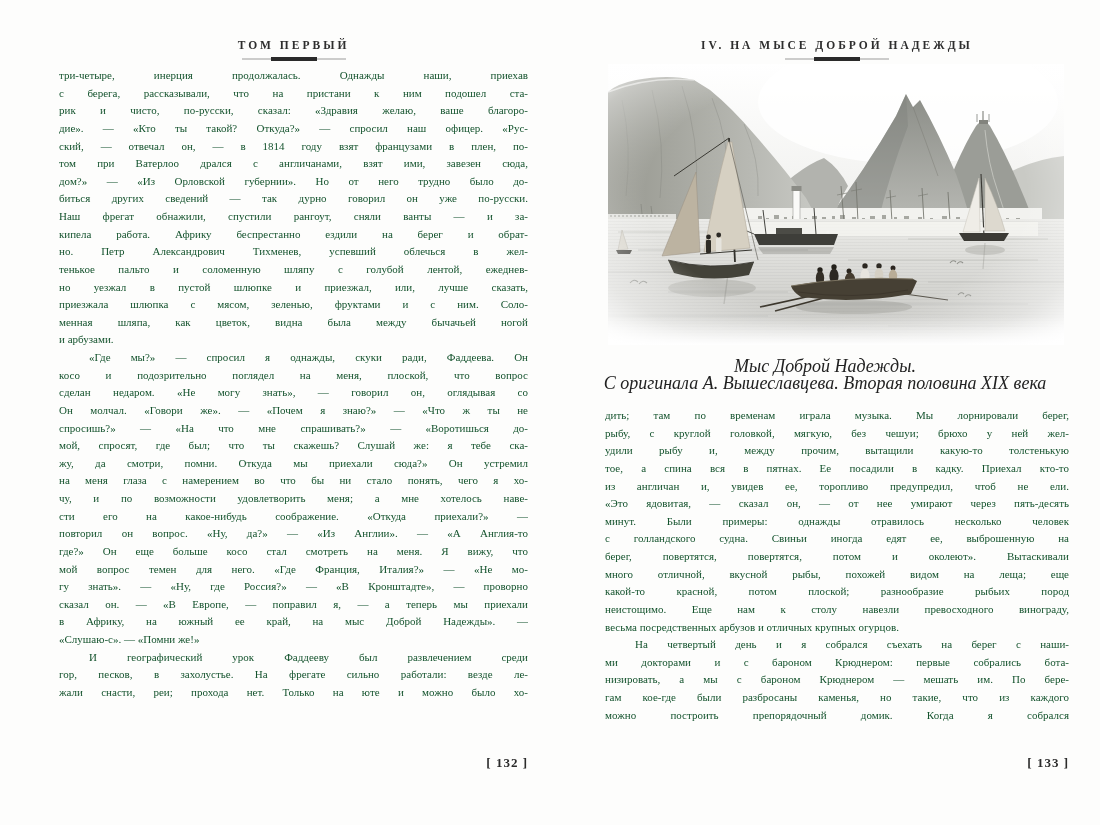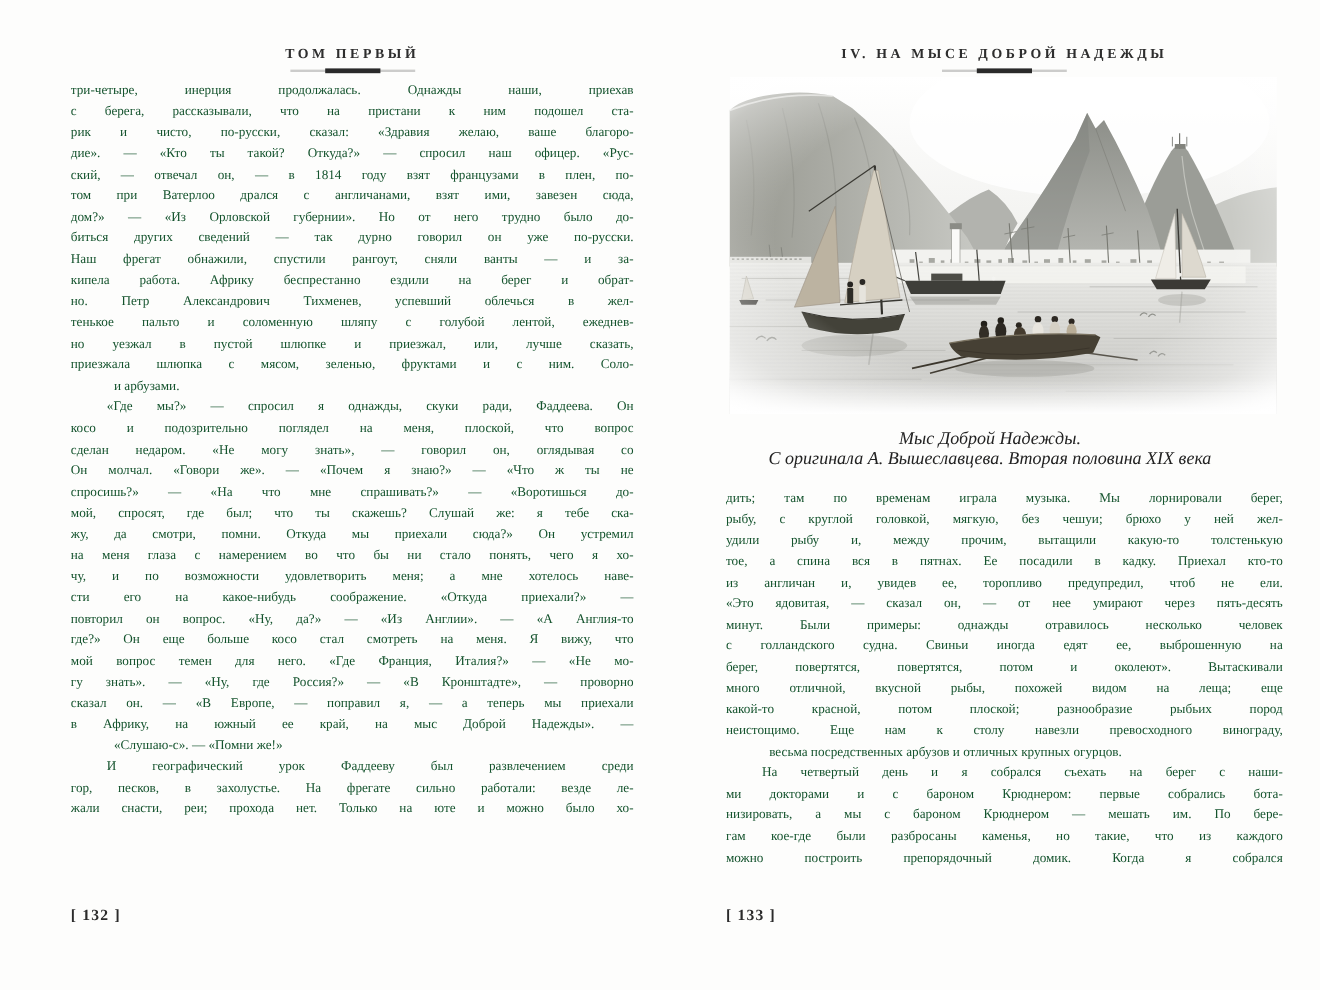--- a/index.html
+++ b/index.html
@@ -26,33 +26,33 @@
     width:46px;height:3.4px;background:#2a2a2a;
   }
 
   .body-text{position:absolute;left:0;right:0;font-size:11px;color:#14532d;}
   .page-left  .body-text{top:67px;}
   .page-right .body-text{top:407px;}
   .line{
     height:17.63px;line-height:17.63px;overflow:hidden;
     text-align:justify;text-align-last:justify;
   }
-  .line.end{text-align-last:left;margin-left:36px;}
+  .line.end{text-align-last:left;}
   .line.indent{padding-left:30px;}
 
   .page-number{
-    position:absolute;top:755px;left:0;width:100%;text-align:left;
+    position:absolute;top:755px;left:0;width:100%;text-align:right;
     font-size:13px;font-weight:bold;letter-spacing:1px;color:#2b2b2b;
   }
 
   .figure{position:absolute;top:64px;left:3px;width:456px;height:281px;}
   .figure svg{display:block;width:456px;height:281px;}
 
   .caption{position:absolute;top:358px;left:-12px;width:464px;text-align:center;
-    font-style:italic;font-size:15px;line-height:17px;color:#222;}
+    font-style:italic;font-size:18px;line-height:17px;color:#222;}
 </style>
 </head>
 <body>
 
 <div class="page page-left">
   <div class="running-head">ТОМ ПЕРВЫЙ</div>
   <div class="head-rule"></div>
   <div class="body-text">
       <div class="line">три-четыре, инерция продолжалась. Однажды наши, приехав</div>
       <div class="line">с берега, рассказывали, что на пристани к ним подошел ста-</div>
@@ -61,20 +61,21 @@
       <div class="line">ский, — отвечал он, — в 1814 году взят французами в плен, по-</div>
       <div class="line">том при Ватерлоо дрался с англичанами, взят ими, завезен сюда,</div>
       <div class="line">дом?» — «Из Орловской губернии». Но от него трудно было до-</div>
       <div class="line">биться других сведений — так дурно говорил он уже по-русски.</div>
       <div class="line">Наш фрегат обнажили, спустили рангоут, сняли ванты — и за-</div>
       <div class="line">кипела работа. Африку беспрестанно ездили на берег и обрат-</div>
       <div class="line">но. Петр Александрович Тихменев, успевший облечься в жел-</div>
       <div class="line">тенькое пальто и соломенную шляпу с голубой лентой, ежеднев-</div>
       <div class="line">но уезжал в пустой шлюпке и приезжал, или, лучше сказать,</div>
       <div class="line">приезжала шлюпка с мясом, зеленью, фруктами и с ним. Соло-</div>
+      <div class="line">менная шляпа, как цветок, видна была между бычачьей ногой</div>
       <div class="line end">и арбузами.</div>
       <div class="line indent">«Где мы?» — спросил я однажды, скуки ради, Фаддеева. Он</div>
       <div class="line">косо и подозрительно поглядел на меня, плоской, что вопрос</div>
       <div class="line">сделан недаром. «Не могу знать», — говорил он, оглядывая со</div>
       <div class="line">Он молчал. «Говори же». — «Почем я знаю?» — «Что ж ты не</div>
       <div class="line">спросишь?» — «На что мне спрашивать?» — «Воротишься до-</div>
       <div class="line">мой, спросят, где был; что ты скажешь? Слушай же: я тебе ска-</div>
       <div class="line">жу, да смотри, помни. Откуда мы приехали сюда?» Он устремил</div>
       <div class="line">на меня глаза с намерением во что бы ни стало понять, чего я хо-</div>
       <div class="line">чу, и по возможности удовлетворить меня; а мне хотелось наве-</div>

